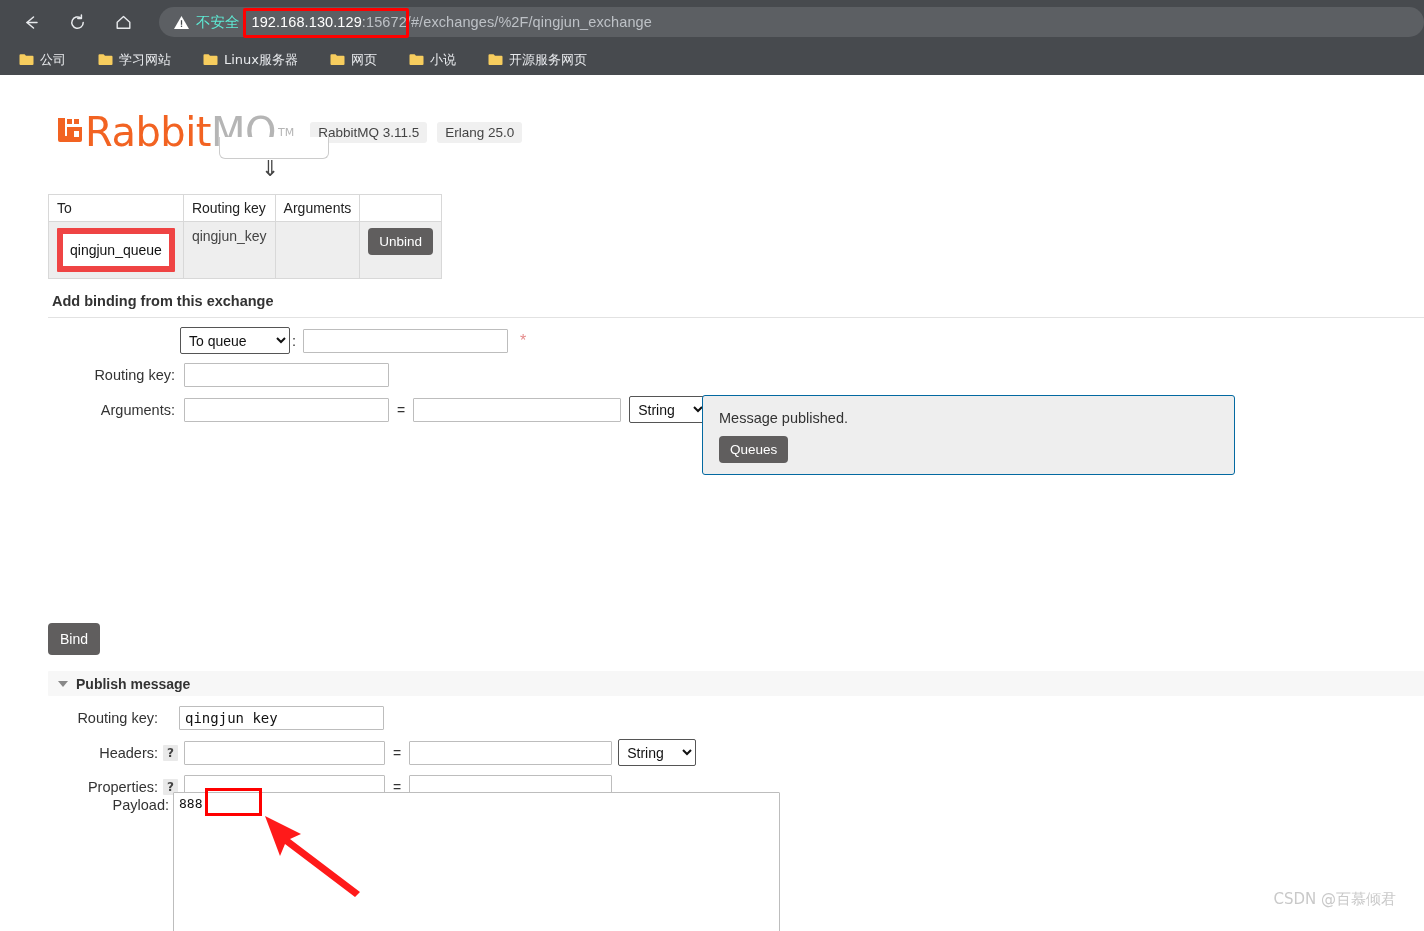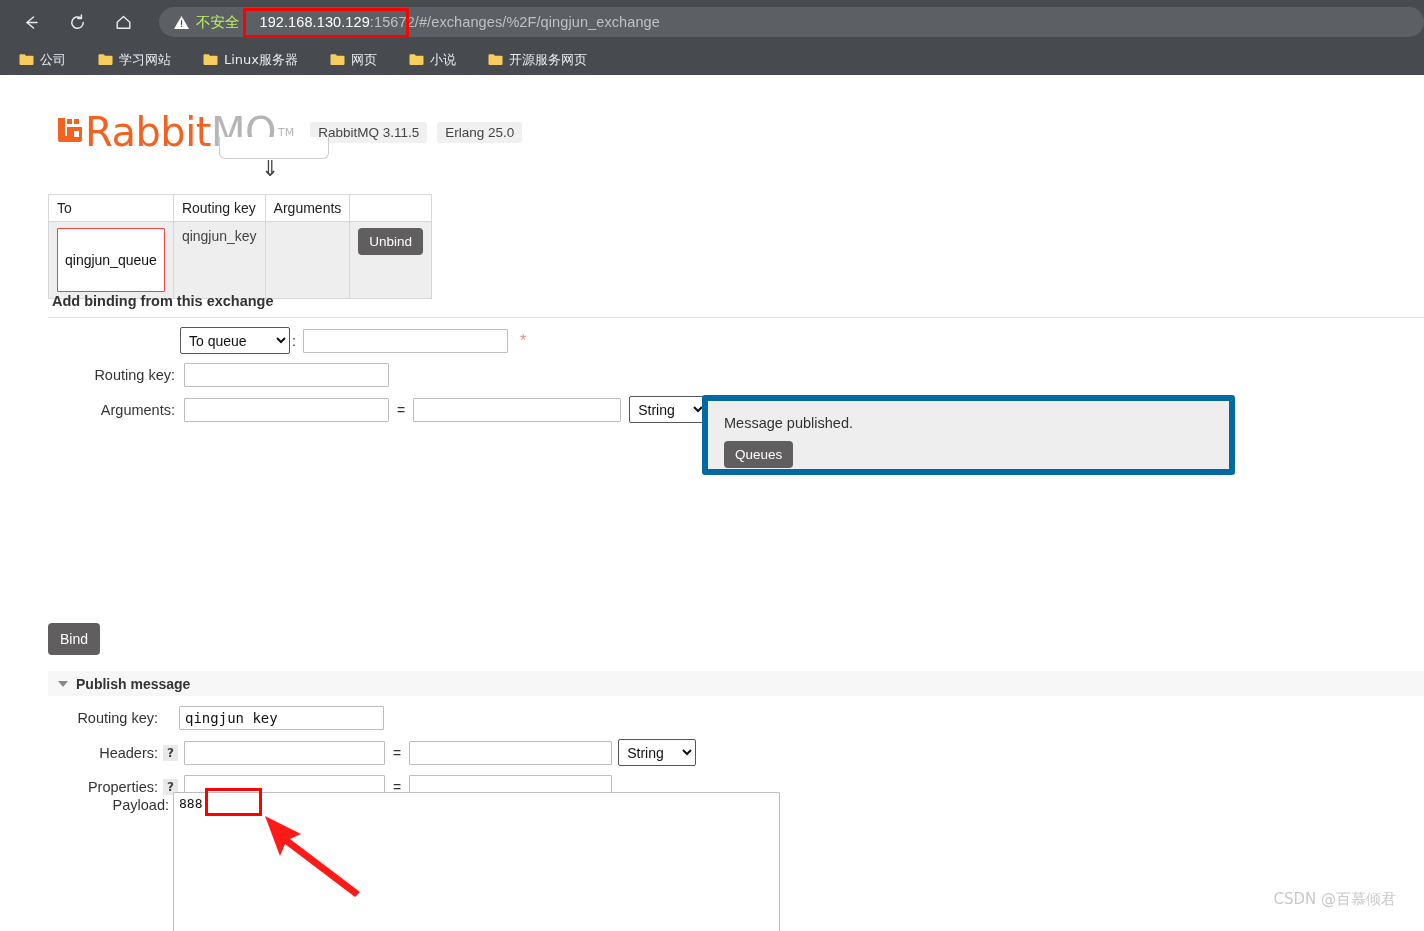--- a/index.html
+++ b/index.html
@@ -50,23 +50,23 @@
     align-items: center;
     padding-left: 14px;
     cursor: text;
   }
   .warn-icon {
     width: 17px; height: 17px;
     margin-right: 6px;
     display: flex; align-items: center; justify-content: center;
   }
   .warn-text {
-    color: #bef264;
+    color: #5eead4;
     font-size: 14.5px;
-    margin-right: 20px;
+    margin-right: 12px;
     white-space: nowrap;
     font-family: "DejaVu Sans", sans-serif;
   }
   .url-text {
     font-size: 14.5px;
     white-space: nowrap;
     letter-spacing: 0.1px;
   }
   .url-host { color: #ffffff; }
   .url-rest { color: #bdc1c6; }
@@ -238,24 +238,24 @@
     color: #444;
     vertical-align: top;
     white-space: nowrap;
   }
   .th-to { width: 120px; }
   .th-rk { width: 85px; }
   .th-args { width: 72px; }
   .th-blank { width: 72px; }
   .queue-chip {
     display: inline-block;
-    border: 1px solid #ef4444;
+    border: 6px solid #ef4444;
     background: #ffffff;
     color: #111;
-    padding: 24px 7px;
+    padding: 9px 7px;
     font-size: 14px;
     border-radius: 1px;
     line-height: 1;
   }
   .td-rk { color: #555; padding-top: 10px; }
   .btn-grey {
     background: #605e5e;
     color: #ffffff;
     border: none;
     border-radius: 4px;
@@ -431,21 +431,21 @@
   .btn-grey.big { padding: 8px 12px; font-size: 14px; }
 
   
   .msg-dialog {
     position: absolute;
     left: 702px;
     top: 320px;
     width: 533px;
     height: 80px;
     background: #eeeeee;
-    border: 6px solid #0369a1;
+    border: 1px solid #0369a1;
     border-radius: 3px;
     padding: 14px 16px;
     z-index: 4;
   }
   .msg-dialog-text {
     font-size: 14.5px;
     color: #333;
     margin-bottom: 10px;
   }
 

